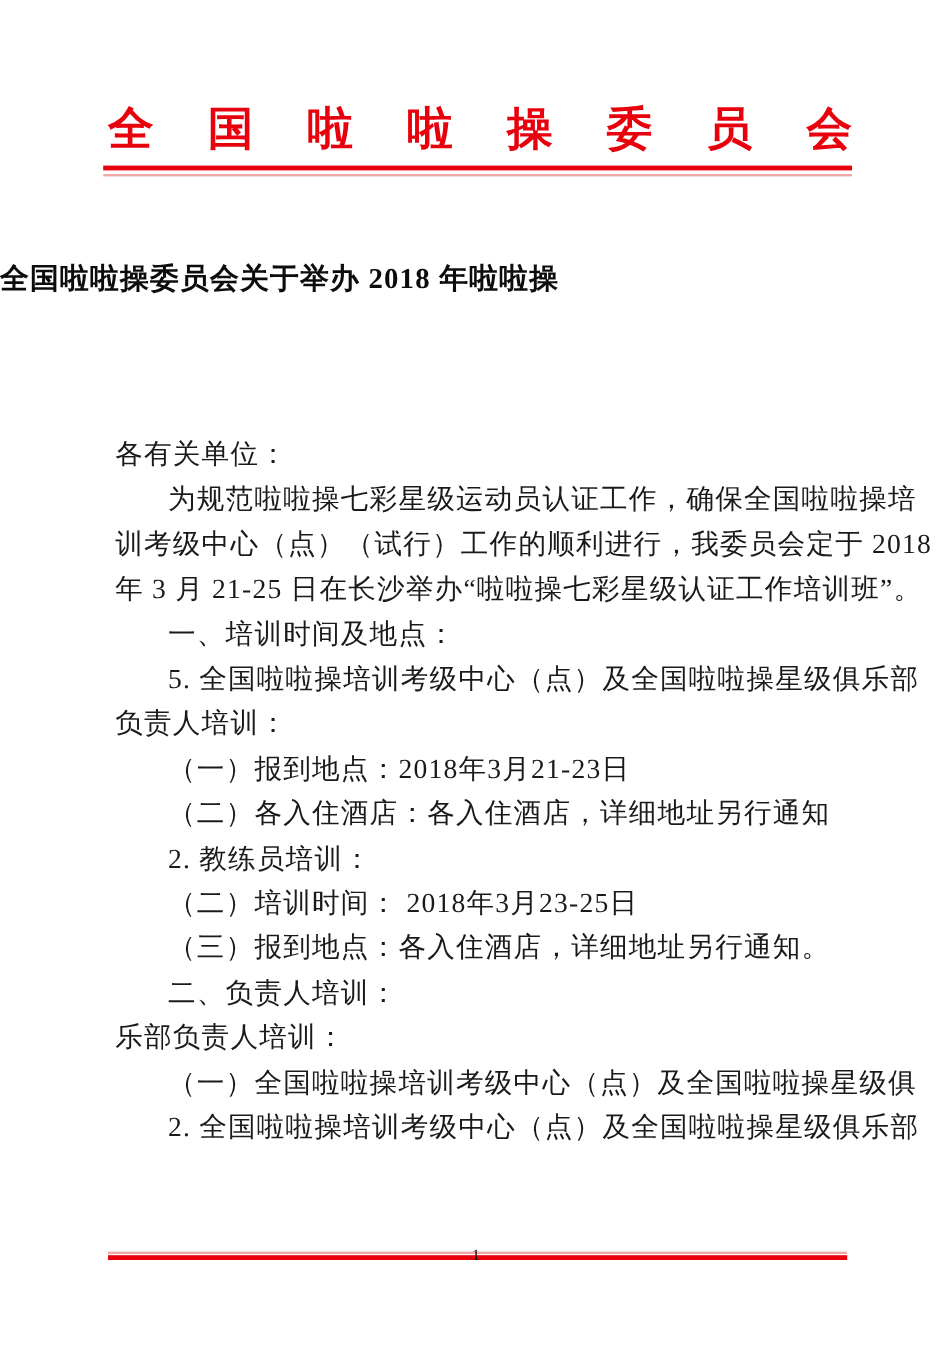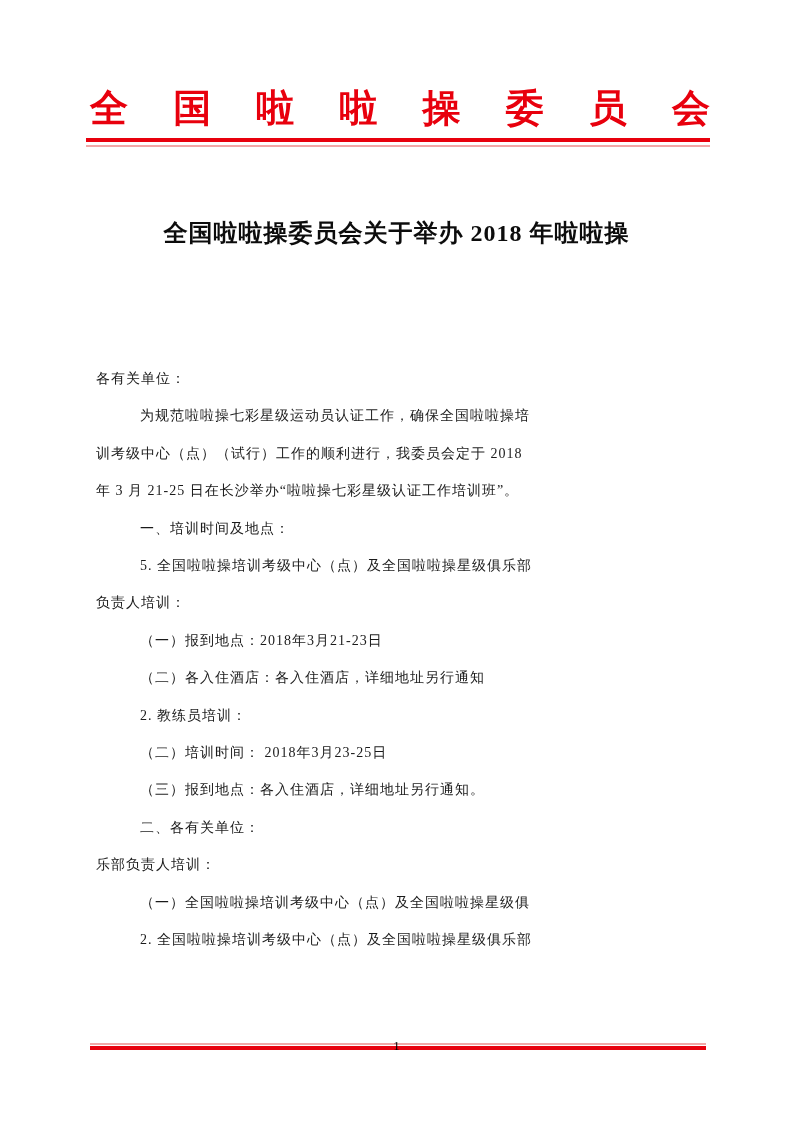--- a/index.html
+++ b/index.html
@@ -16,29 +16,29 @@
     position:absolute;top:84px;left:90px;width:620px;height:48px;
     display:flex;justify-content:space-between;align-items:center;
     font-size:38px;font-weight:bold;color:#e8000d;line-height:48px;
   }
   .org-name span{display:block;}
   
   .hdr-rule-thick{position:absolute;top:138px;left:86px;width:624px;height:4px;background:#e8000d;}
   .hdr-rule-thin {position:absolute;top:145px;left:86px;width:624px;height:2px;background:#f2a7a7;}
   
   .title-line{
-    position:absolute;left:0;width:793px;text-align:center;
+    position:absolute;left:0;width:793px;
     font-size:24px;font-weight:600;color:#0c0c0c;letter-spacing:1px;line-height:30px;
   }
   .title-line.l1{top:218px;}
   .title-line.l2{top:276px;}
   
   .body-text{
     position:absolute;top:360px;left:96px;width:612px;
-    font-size:14px;line-height:37.4px;letter-spacing:1px;color:#1a1a1a;
+    font-size:23px;line-height:37.4px;letter-spacing:1px;color:#1a1a1a;
   }
   .body-line{white-space:nowrap;}
   .body-line.indent{text-indent:44px;}
   
   .ftr-rule-thin {position:absolute;top:1043px;left:90px;width:616px;height:2px;background:#f2a7a7;}
   .ftr-rule-thick{position:absolute;top:1046px;left:90px;width:616px;height:4px;background:#e8000d;}
   .page-number{
     position:absolute;top:1036px;left:0;width:793px;text-align:center;
     font-size:13px;line-height:20px;color:#000;z-index:3;
   }
@@ -69,21 +69,21 @@
     <div class="body-line">训考级中心（点）（试行）工作的顺利进行，我委员会定于 2018</div>
     <div class="body-line">年 3 月 21-25 日在长沙举办“啦啦操七彩星级认证工作培训班”。</div>
     <div class="body-line indent">一、培训时间及地点：</div>
     <div class="body-line indent">5. 全国啦啦操培训考级中心（点）及全国啦啦操星级俱乐部</div>
     <div class="body-line">负责人培训：</div>
     <div class="body-line indent">（一）报到地点：2018年3月21-23日</div>
     <div class="body-line indent">（二）各入住酒店：各入住酒店，详细地址另行通知</div>
     <div class="body-line indent">2. 教练员培训：</div>
     <div class="body-line indent">（二）培训时间： 2018年3月23-25日</div>
     <div class="body-line indent">（三）报到地点：各入住酒店，详细地址另行通知。</div>
-    <div class="body-line indent">二、各有关单位：</div>
+    <div class="body-line indent">二、负责人培训：</div>
     <div class="body-line">乐部负责人培训：</div>
     <div class="body-line indent">（一）全国啦啦操培训考级中心（点）及全国啦啦操星级俱</div>
     <div class="body-line indent">2. 全国啦啦操培训考级中心（点）及全国啦啦操星级俱乐部</div>
   </div>
 
   <div class="ftr-rule-thin"></div>
   <div class="ftr-rule-thick"></div>
   <div class="page-number">1</div>
 
 </div>

